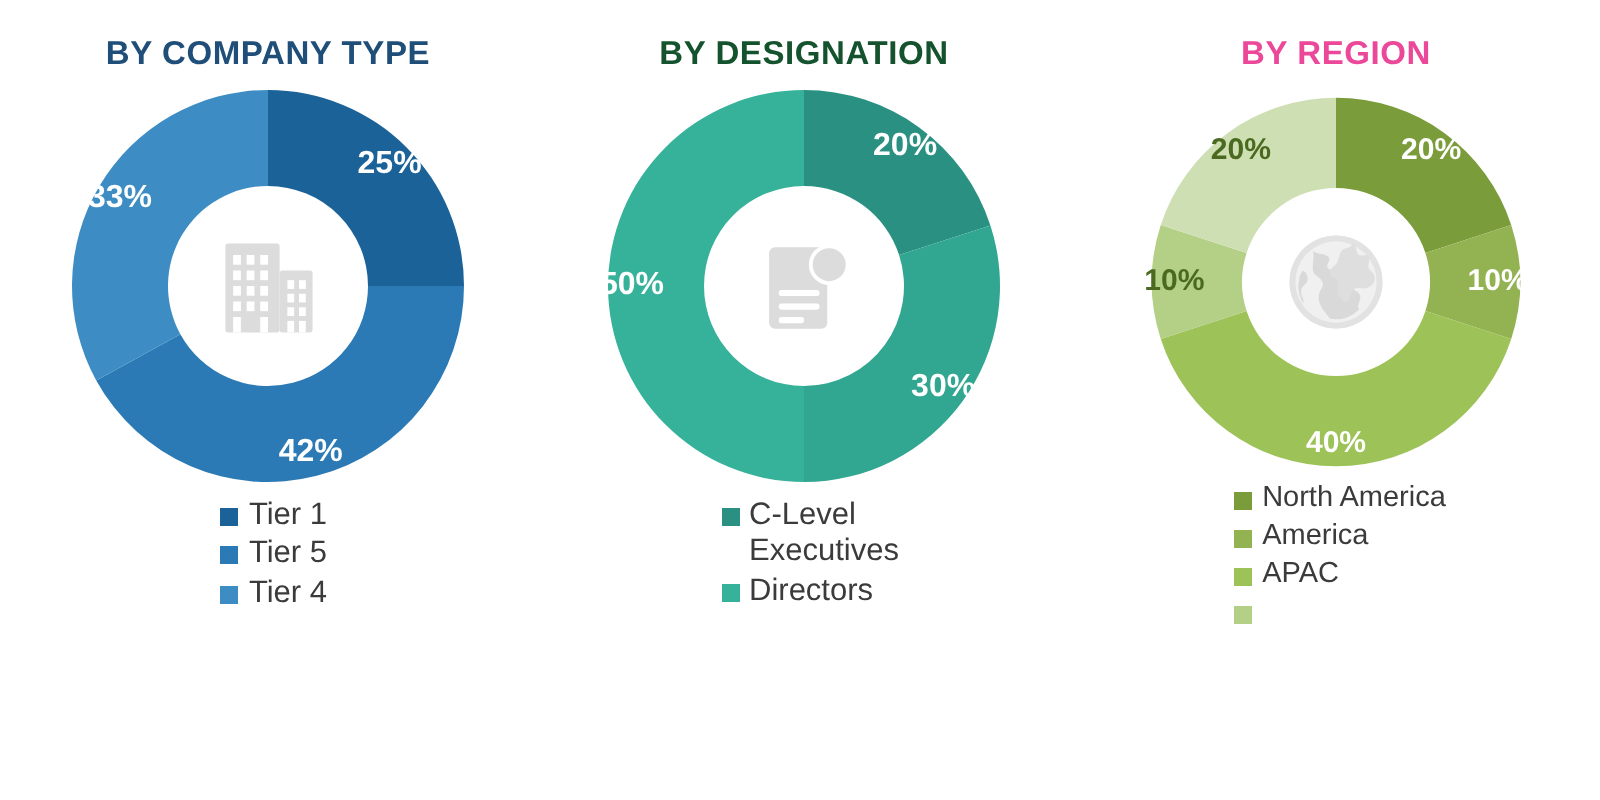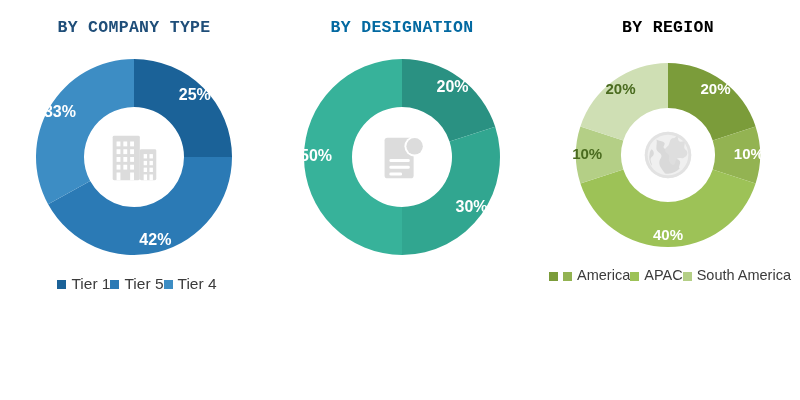--- a/index.html
+++ b/index.html
@@ -26,24 +26,23 @@
   }
   .panel-company { width: 268px; }
   .panel-designation { width: 268px; }
   .panel-region { width: 264px; }
 
   .chart-title {
     font-size: 16.5px;
     font-weight: bold;
     letter-spacing: 0.3px;
     margin-top: 18px;
-    margin-bottom: 16px;
+    margin-bottom: 2px;
     text-align: right;
     white-space: nowrap;
-    font-family: Liberation Mono, monospace;
   }
   .donut-wrap {
     position: relative;
     width: 200px;
     height: 200px;
     margin-top: 4px;
   }
   .donut-wrap.region { width: 188px; height: 188px; margin-top: 8px; }
   .donut-svg { display: block; width: 100%; height: 100%; overflow: visible; }
 
@@ -60,23 +59,23 @@
     left: 50%;
     top: 50%;
     transform: translate(-50%, -50%);
     width: 62px;
     height: 62px;
     pointer-events: none;
   }
   .center-icon svg { width: 100%; height: 100%; display: block; }
 
   .legend {
-    margin-top: 18px;
-    display: flex;
-    flex-direction: row;
+    margin-top: 6px;
+    display: flex;
+    flex-direction: column;
     align-items: flex-start;
   }
   .legend-row {
     display: flex;
     align-items: flex-start;
     line-height: 1.18;
     margin-bottom: 1px;
   }
   .legend-swatch {
     width: 9px; height: 9px;
@@ -160,21 +159,21 @@
           <span class="legend-text">Tier 5</span>
         </div>
         <div class="legend-row">
           <span class="legend-swatch" style="background: rgb(61, 141, 196);"></span>
           <span class="legend-text">Tier 4</span>
         </div>
       </div>
   </div>
 
   <div class="panel panel-designation">
-    <div class="chart-title" style="color: #0369a1;">BY DESIGNATION</div>
+    <div class="chart-title" style="color: #14532d;">BY DESIGNATION</div>
 
     <div class="donut-wrap">
       <svg class="donut-svg" viewBox="0 0 200 200">
         <g>
             <path d="M 100 2 A 98 98 0 0 1 193.20353859692506 69.71633455125516 L 147.55282581475768 84.54915028125264 A 50 50 0 0 0 100 50 Z" fill="#2a9182"></path>
             <path d="M 193.20353859692506 69.71633455125516 A 98 98 0 0 1 100 198 L 100 150 A 50 50 0 0 0 147.55282581475768 84.54915028125264 Z" fill="#31a690"></path>
             <path d="M 100 198 A 98 98 0 0 1 99.99999999999999 2 L 99.99999999999999 50 A 50 50 0 0 0 100 150 Z" fill="#37b29a"></path>
           </g>
         <g>
             <text x="150.5495316971527" y="30.424538483754517" class="slice-label" fill="#ffffff">20%</text>
@@ -189,24 +188,35 @@
           <circle cx="45" cy="21" r="8.5" fill="#dcdcdc"></circle>
           <g fill="#ffffff">
             <rect x="19" y="34" width="21" height="3.2" rx="1.3"></rect>
             <rect x="19" y="41" width="21" height="3.2" rx="1.3"></rect>
             <rect x="19" y="48" width="13" height="3.2" rx="1.3"></rect>
           </g>
         </svg>
       </div>
     </div>
 
+    <div class="legend legend-designation">
+        <div class="legend-row">
+          <span class="legend-swatch" style="background: rgb(42, 145, 130);"></span>
+          <span class="legend-text">C-Level
+Executives</span>
+        </div>
+        <div class="legend-row">
+          <span class="legend-swatch" style="background: rgb(55, 178, 154);"></span>
+          <span class="legend-text">Directors</span>
+        </div>
+      </div>
   </div>
 
   <div class="panel panel-region">
-    <div class="chart-title" style="color: #000000;">BY REGION</div>
+    <div class="chart-title" style="color: #ec4899;">BY REGION</div>
 
     <div class="donut-wrap region">
       <svg class="donut-svg" viewBox="0 0 200 200">
         <g>
             <path d="M 100 2 A 98 98 0 0 1 193.20353859692506 69.71633455125516 L 147.55282581475768 84.54915028125264 A 50 50 0 0 0 100 50 Z" fill="#7b9c3a"></path>
             <path d="M 193.20353859692506 69.71633455125516 A 98 98 0 0 1 193.20353859692506 130.28366544874484 L 147.55282581475768 115.45084971874736 A 50 50 0 0 0 147.55282581475768 84.54915028125264 Z" fill="#93b352"></path>
             <path d="M 193.20353859692506 130.28366544874484 A 98 98 0 0 1 6.796461403074957 130.28366544874484 L 52.447174185242325 115.45084971874738 A 50 50 0 0 0 147.55282581475768 115.45084971874736 Z" fill="#9dc257"></path>
             <path d="M 6.796461403074957 130.28366544874484 A 98 98 0 0 1 6.796461403074957 69.71633455125513 L 52.447174185242325 84.54915028125261 A 50 50 0 0 0 52.447174185242325 115.45084971874738 Z" fill="#b4cf86"></path>
             <path d="M 6.796461403074957 69.71633455125513 A 98 98 0 0 1 99.99999999999999 2 L 99.99999999999999 50 A 50 50 0 0 0 52.447174185242325 84.54915028125261 Z" fill="#cfdfb4"></path>
           </g>
@@ -225,29 +235,29 @@
           <path d="M20 16c3 2 6 1 8 3s-2 4 0 6 5 0 7 2-1 5 1 7 6 1 8 4-2 6 0 8c-4 4-9 6-15 5-3-4-6-7-6-11s3-5 2-8-5-3-5-7 1-7 0-9z" fill="#d9d9d9"></path>
           <path d="M41 12c2 2 1 5 3 6s4-1 5 1-1 4 0 6 3 2 3 5-2 4-4 5-5-1-7 1-1 5-3 6-4-2-5-4 1-4 0-6-4-2-4-5 3-3 4-6 1-5 3-6 3 0 5-3z" fill="#dedede"></path>
           <path d="M15 26c2 1 3 4 2 6s-3 2-3 5 2 4 1 6c-2-4-3-8-2-12 0-2 1-4 2-5z" fill="#d9d9d9"></path>
         </svg>
       </div>
     </div>
 
     <div class="legend legend-region">
         <div class="legend-row">
           <span class="legend-swatch" style="background: rgb(123, 156, 58);"></span>
+          <span class="legend-text">North America</span>
         </div>
         <div class="legend-row">
           <span class="legend-swatch" style="background: rgb(147, 179, 82);"></span>
           <span class="legend-text">America</span>
         </div>
         <div class="legend-row">
           <span class="legend-swatch" style="background: rgb(157, 194, 87);"></span>
           <span class="legend-text">APAC</span>
         </div>
         <div class="legend-row">
           <span class="legend-swatch" style="background: rgb(180, 207, 134);"></span>
-          <span class="legend-text">South America</span>
         </div>
       </div>
   </div>
 
 </div>
 
 </body></html>

